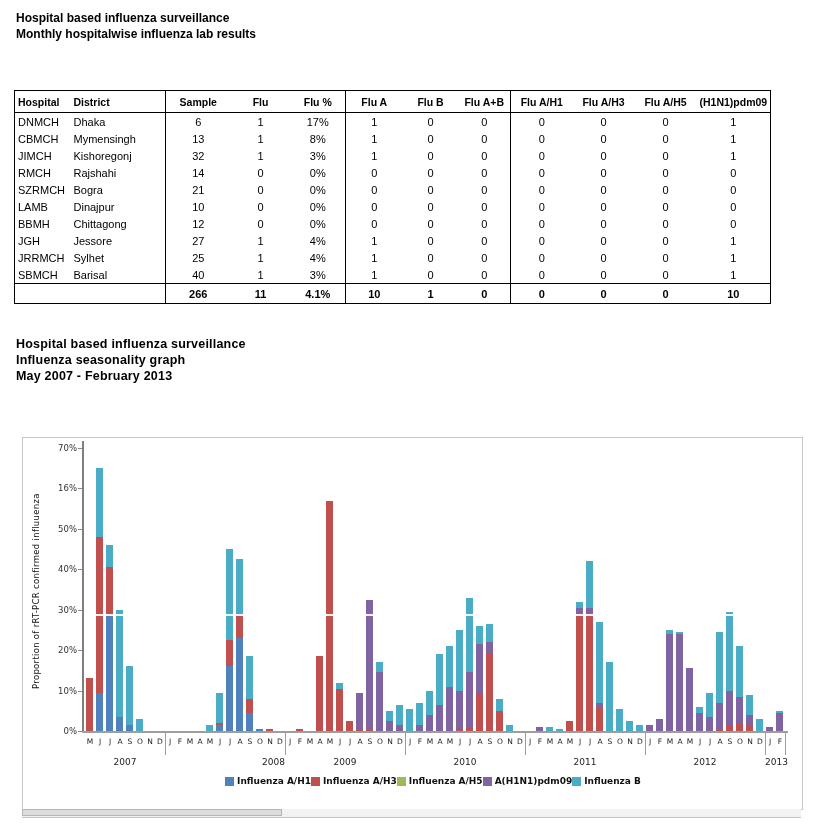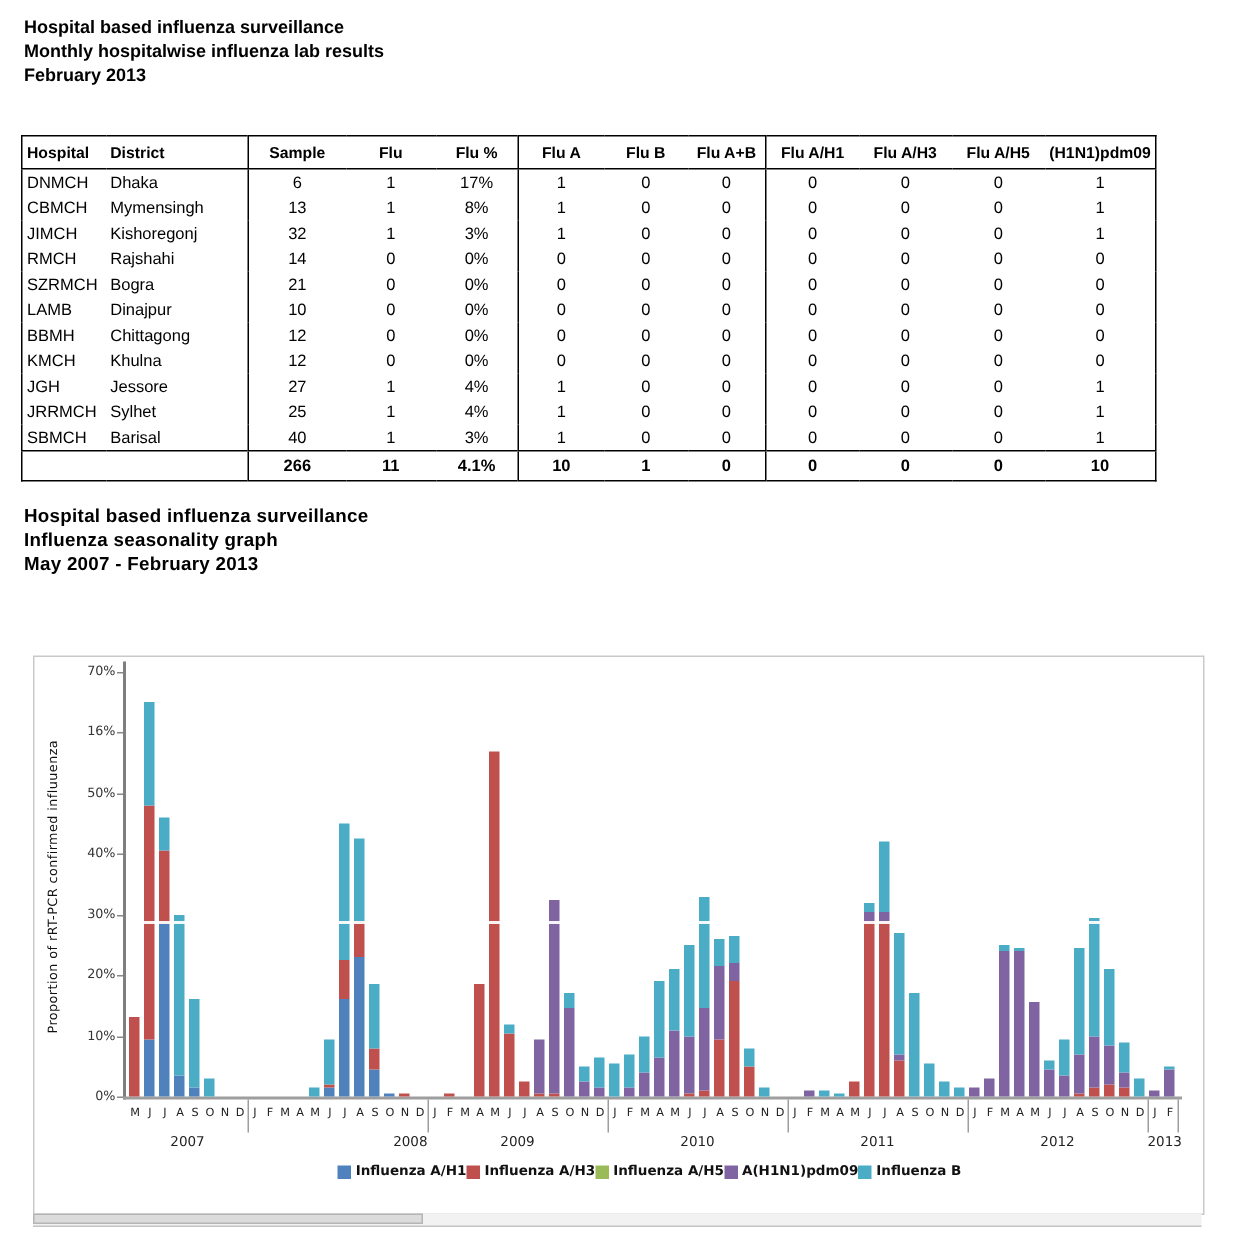--- a/index.html
+++ b/index.html
@@ -44,21 +44,20 @@
   #scroll-thumb{position:absolute;left:0;top:0;width:260px;height:7px;background:#dcdcdc;border:1px solid #b5b5b5;box-sizing:border-box;}
 </style>
 </head>
 <body>
 
 <div id="page">
 
   <div class="report-header" id="hdr1">
     <div>Hospital based influenza surveillance</div>
     <div>Monthly hospitalwise influenza lab results</div>
-    <div>February 2013</div>
   </div>
 
   <table id="lab-table">
     <colgroup>
       <col style="width:56px">
         <col style="width:95px">
       <col style="width:65px">
         <col style="width:60px">
         <col style="width:55px">
       <col style="width:57px">
@@ -166,34 +165,20 @@
           <td class="c">0</td>
           <td class="c">0</td>
           <td class="c gsep">0</td>
           <td class="c">0</td>
           <td class="c">0</td>
           <td class="c">0</td>
         </tr>
         <tr>
           <td class="l">BBMH</td>
           <td class="l">Chittagong</td>
-          <td class="c gsep">12</td>
-          <td class="c">0</td>
-          <td class="c">0%</td>
-          <td class="c gsep">0</td>
-          <td class="c">0</td>
-          <td class="c">0</td>
-          <td class="c gsep">0</td>
-          <td class="c">0</td>
-          <td class="c">0</td>
-          <td class="c">0</td>
-        </tr>
-        <tr>
-          <td class="l">KMCH</td>
-          <td class="l">Khulna</td>
           <td class="c gsep">12</td>
           <td class="c">0</td>
           <td class="c">0%</td>
           <td class="c gsep">0</td>
           <td class="c">0</td>
           <td class="c">0</td>
           <td class="c gsep">0</td>
           <td class="c">0</td>
           <td class="c">0</td>
           <td class="c">0</td>

